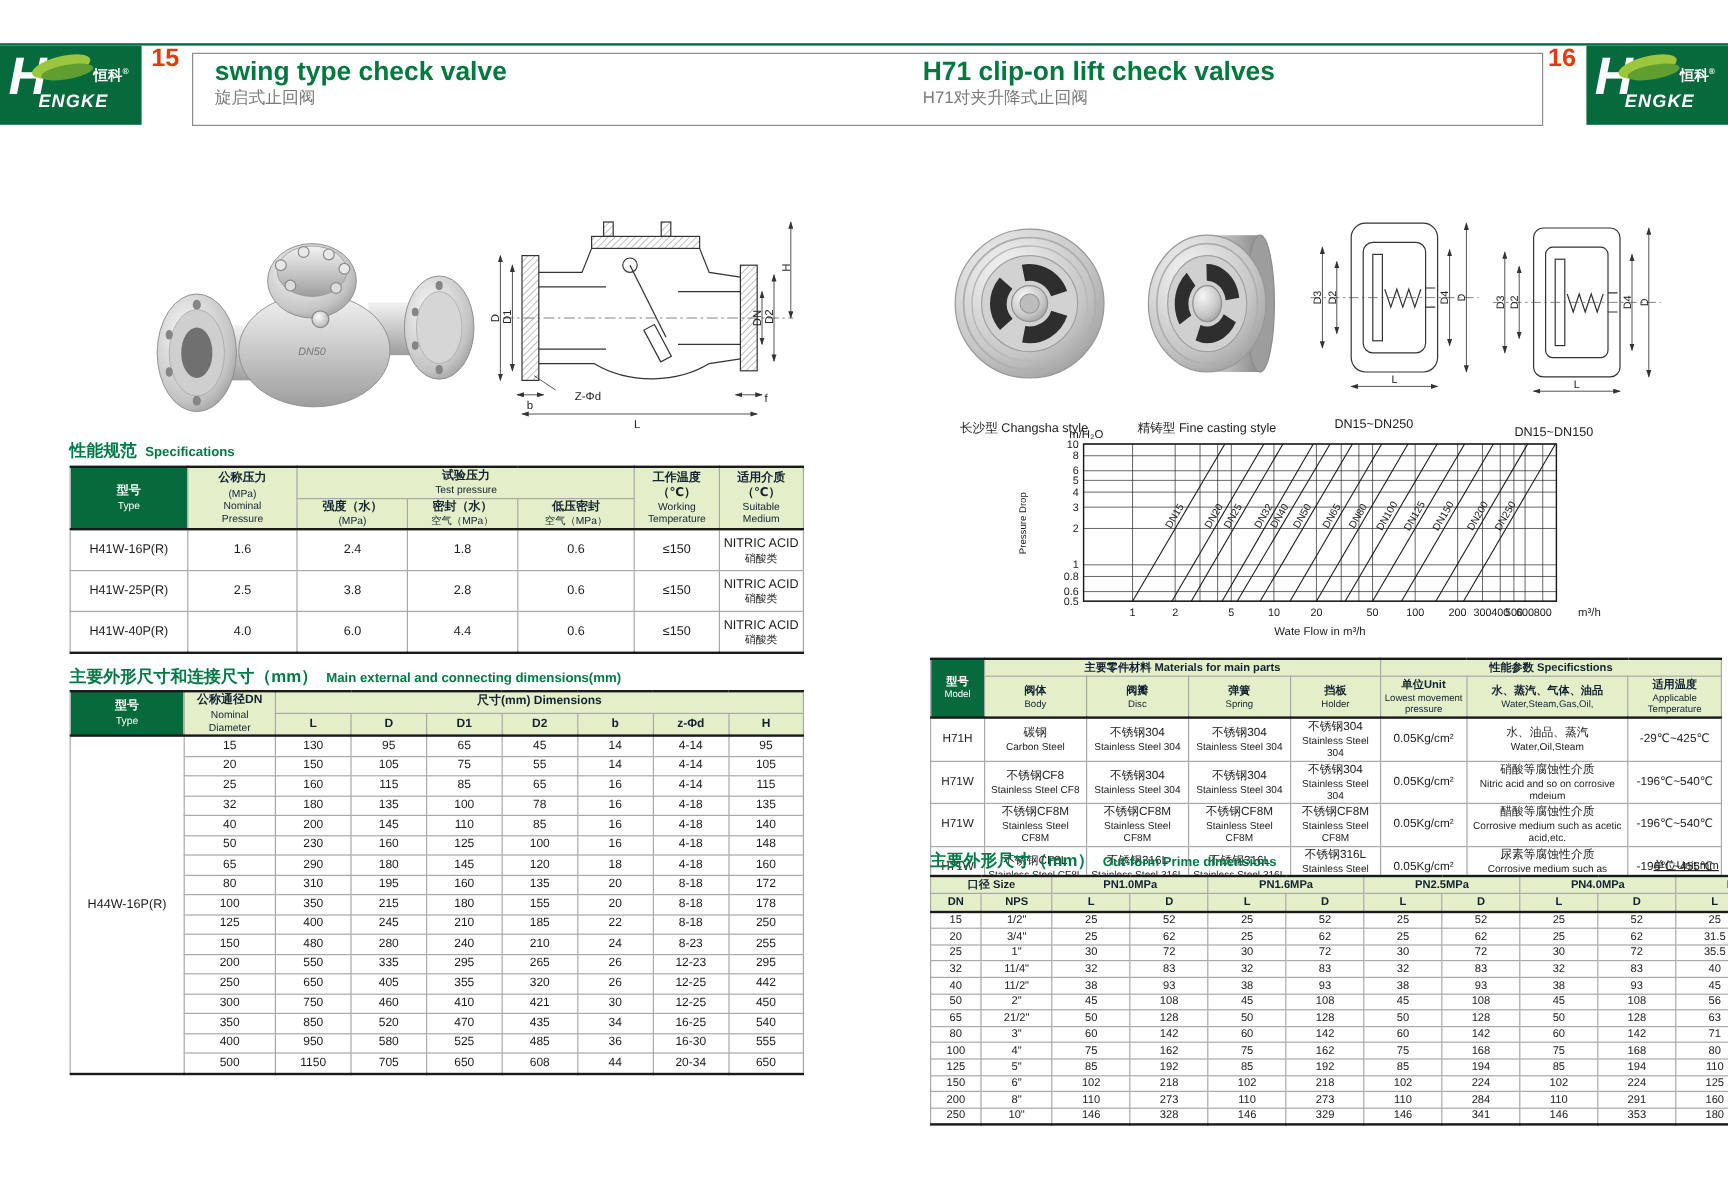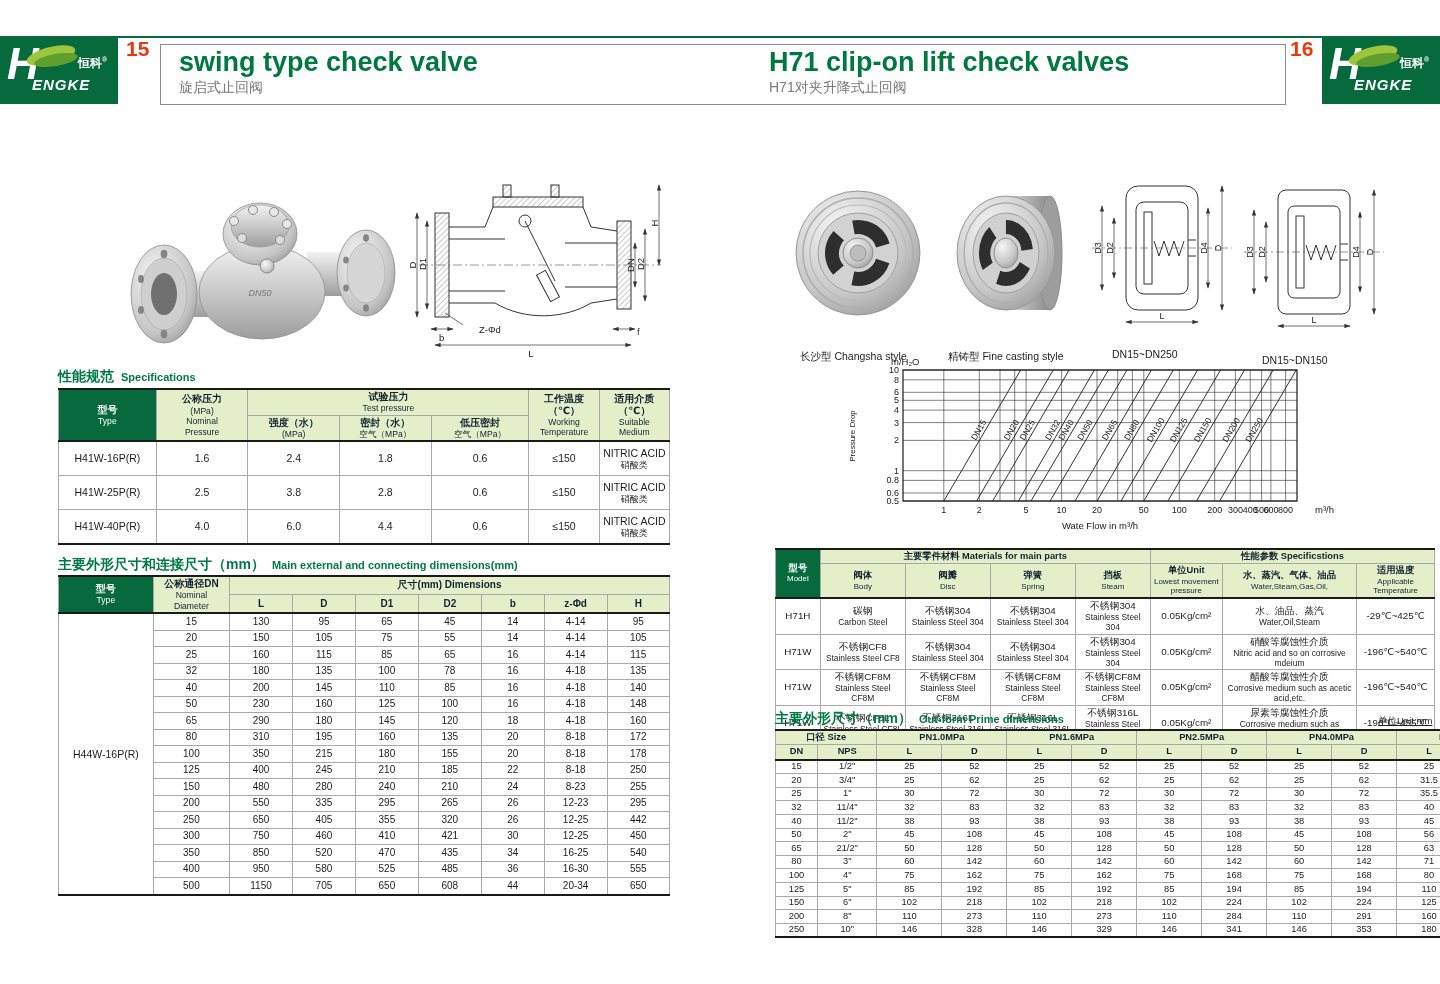--- a/index.html
+++ b/index.html
@@ -15,21 +15,21 @@
   .leaf1{position:absolute;left:26px;top:9px;width:50px;height:17px;background:#9bc63e;border-radius:50%;transform:rotate(-14deg);}
   .leaf2{position:absolute;left:34px;top:16px;width:44px;height:12px;background:#5f9e2f;border-radius:50%;transform:rotate(-10deg);}
   .logo-cn{position:absolute;left:78px;top:17px;color:#fff;font-size:12px;font-weight:bold;}
   .logo-cn sup{font-size:7px;}
   .logo-en{position:absolute;left:32px;top:38px;color:#fff;font-weight:bold;font-style:italic;font-size:15px;letter-spacing:1px;}
   .pagenum{position:absolute;top:37px;font-size:21px;font-weight:bold;color:#e8380d;}
   .pagenum-left{left:126px;} .pagenum-right{left:1290px;}
   .titlebox{position:absolute;left:160px;top:44px;width:1124px;height:59px;border:1.5px solid #8c8c8c;background:#fff;}
   .tg{position:absolute;top:3px;}
   .tg-left{left:18px;} .tg-right{left:608px;}
-  .t-en{font-size:27px;font-weight:bold;color:#00793f;line-height:1.1;}
+  .t-en{font-size:22px;font-weight:bold;color:#00793f;line-height:1.1;}
   .t-cn{font-size:14px;color:#7a7a7a;margin-top:1px;}
   
   .sec-title{position:absolute;font-weight:bold;color:#007a45;white-space:nowrap;}
   .st-cn{font-size:14px;} .st-en{font-size:11px;margin-left:7px;text-align:center;}
   .unit-note{position:absolute;font-size:9.5px;color:#222;text-decoration:underline;}
   .photo-cap{position:absolute;font-size:10.5px;color:#222;white-space:nowrap;margin-top:16px;}
   
   .gtable{border-collapse:collapse;table-layout:fixed;width:100%;background:#fff;
           border-top:2px solid #1a1a1a;border-bottom:2px solid #1a1a1a;}
   .gtable th,.gtable td{border:1px solid #a8a8a8;text-align:center;vertical-align:middle;
@@ -705,21 +705,21 @@
           <th>
               <div class="ln1">阀瓣</div>
               <div class="ln2">Disc</div>
             </th>
           <th>
               <div class="ln1">弹簧</div>
               <div class="ln2">Spring</div>
             </th>
           <th>
               <div class="ln1">挡板</div>
-              <div class="ln2">Steam</div>
+              <div class="ln2">Holder</div>
             </th>
           <th>
               <div class="ln1">单位Unit</div>
               <div class="ln2">Lowest movement</div>
               <div class="ln2">pressure</div>
             </th>
           <th>
               <div class="ln1">水、蒸汽、气体、油品</div>
               <div class="ln2">Water,Steam,Gas,Oil,</div>
             </th>

